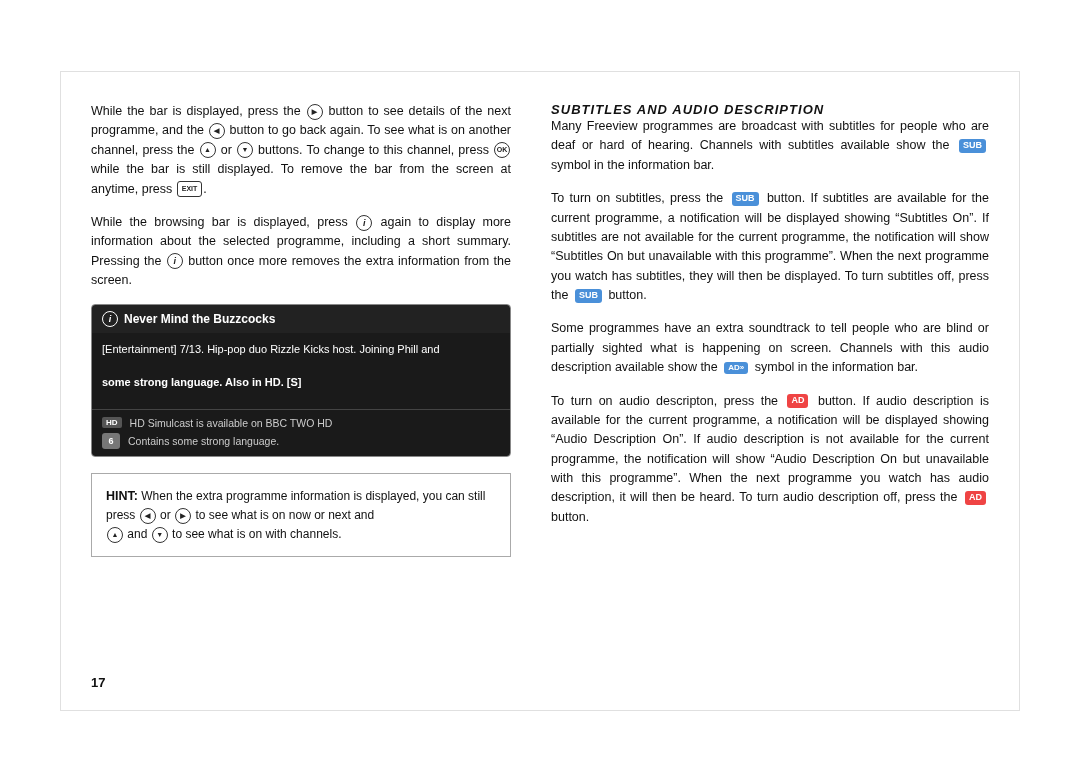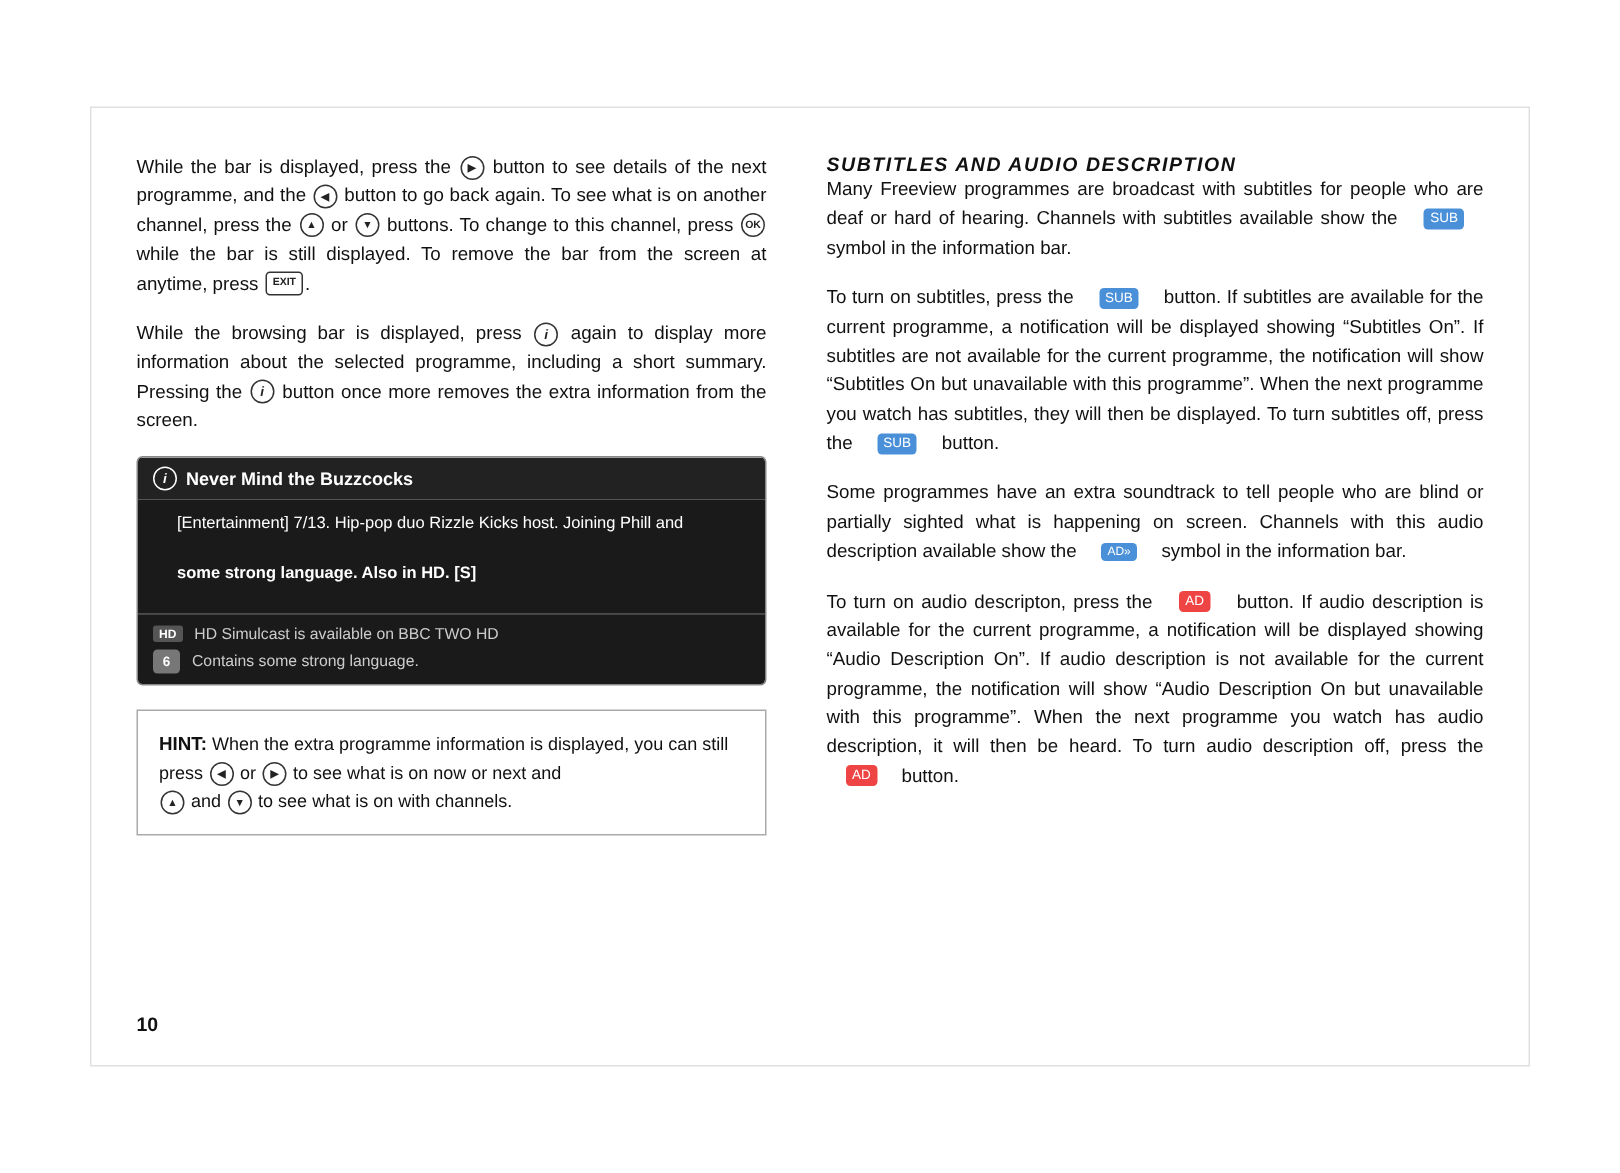--- a/index.html
+++ b/index.html
@@ -95,23 +95,23 @@
     }
     .btn-icon.exit-btn::after { content: 'EXIT'; font-size: 7px; }
 
     .btn-badge {
       display: inline-block;
       background: #4a90d9;
       color: #fff;
       border-radius: 3px;
       padding: 0px 4px;
       font-size: 9px;
-      font-weight: normal;
+      font-weight: bold;
       vertical-align: middle;
-      margin: 0 13px;
+      margin: 0 3px;
     }
 
     .btn-badge.ad {
       background: #ef4444;
     }
 
     .btn-badge.sub {
       background: #4a90d9;
     }
 
@@ -151,21 +151,21 @@
       font-size: 9px;
       font-style: italic;
       font-weight: bold;
       color: #fff;
       flex-shrink: 0;
     }
 
     .programme-box-body {
       background: #1a1a1a;
       color: #ffffff;
-      padding: 8px 26px;
+      padding: 8px 10px;
       line-height: 1.5;
       font-size: 11px;
     }
 
     .programme-box-body strong {
       font-weight: bold;
     }
 
     .programme-box-footer {
       background: #1a1a1a;
@@ -315,14 +315,14 @@
 
     <p>
       <span>To turn on audio descripton, press the</span>
       <span class="btn-badge ad">AD</span>
       <span>button. If audio description is available for the current programme, a notification will be displayed showing “Audio Description On”. If audio description is not available for the current programme, the notification will show “Audio Description On but unavailable with this programme”. When the next programme you watch has audio description, it will then be heard. To turn audio description off, press the</span>
       <span class="btn-badge ad">AD</span>
       <span>button.</span>
     </p>
   </div>
 
-  <div class="page-number">10</div>
+  <div class="page-number">17</div>
 </div>
 
 </body></html>

